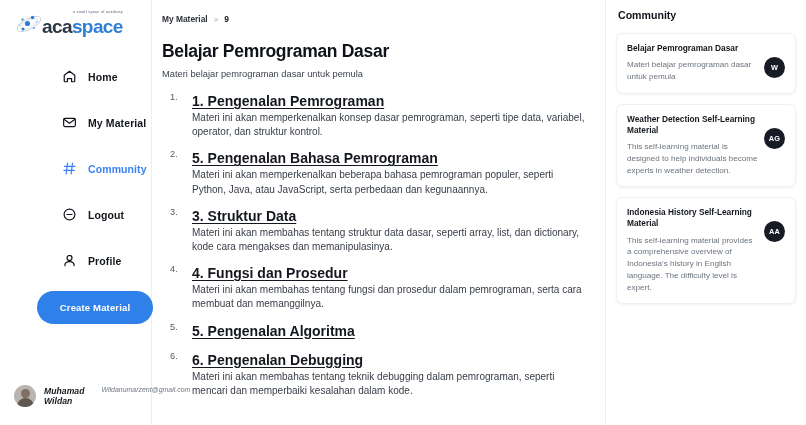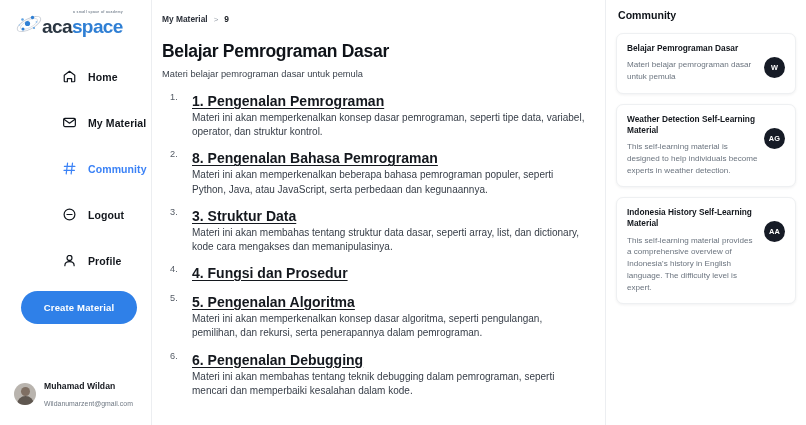--- a/index.html
+++ b/index.html
@@ -94,21 +94,21 @@
   .nav-icon {
     width: 15px;
     height: 15px;
     flex: 0 0 15px;
     display: flex;
     align-items: center;
     justify-content: center;
   }
   .nav-icon svg { display: block; }
 
-  .create-btn-wrap { padding: 14px 0 0 21px; }
+  .create-btn-wrap { padding: 14px 0 0 37px; }
   .create-btn {
     width: 116px;
     height: 33px;
     border-radius: 17px;
     background: #2f80e8;
     color: #ffffff;
     border: none;
     font-family: inherit;
     font-size: 9.5px;
     font-weight: 700;
@@ -144,21 +144,21 @@
     background: #7f6f63;
     left: 6.5px; top: 4px;
   }
   .user-avatar .body {
     position: absolute;
     width: 17px; height: 11px;
     border-radius: 9px 9px 0 0;
     background: #5f5750;
     left: 2.5px; top: 13px;
   }
-  .user-meta { display: flex; flex-direction: column; gap: 9px; }
+  .user-meta { display: flex; flex-direction: row; gap: 17px; font-style: italic; }
   .user-name {
     font-size: 8.6px;
     font-weight: 700;
     color: #15181e;
     letter-spacing: 0.05px;
   }
   .user-email {
     font-size: 6.9px;
     color: #6f7883;
     letter-spacing: 0.03px;
@@ -405,36 +405,36 @@
     <p class="page-subtitle">Materi belajar pemrograman dasar untuk pemula</p>
 
     <ol class="material-list">
 
       <li class="material-item">
         <span class="material-heading">1. Pengenalan Pemrograman</span>
         <div class="material-desc">Materi ini akan memperkenalkan konsep dasar pemrograman, seperti tipe data, variabel, operator, dan struktur kontrol.</div>
       </li>
 
       <li class="material-item">
-        <span class="material-heading">8. Pengenalan Bahasa Pemrograman</span>
+        <span class="material-heading">5. Pengenalan Bahasa Pemrograman</span>
         <div class="material-desc">Materi ini akan memperkenalkan beberapa bahasa pemrograman populer, seperti Python, Java, atau JavaScript, serta perbedaan dan kegunaannya.</div>
       </li>
 
       <li class="material-item">
         <span class="material-heading">3. Struktur Data</span>
         <div class="material-desc">Materi ini akan membahas tentang struktur data dasar, seperti array, list, dan dictionary, kode cara mengakses dan memanipulasinya.</div>
       </li>
 
       <li class="material-item">
         <span class="material-heading">4. Fungsi dan Prosedur</span>
+        <div class="material-desc">Materi ini akan membahas tentang fungsi dan prosedur dalam pemrograman, serta cara membuat dan memanggilnya.</div>
       </li>
 
       <li class="material-item">
         <span class="material-heading">5. Pengenalan Algoritma</span>
-        <div class="material-desc">Materi ini akan memperkenalkan konsep dasar algoritma, seperti pengulangan, pemilihan, dan rekursi, serta penerapannya dalam pemrograman.</div>
       </li>
 
       <li class="material-item">
         <span class="material-heading">6. Pengenalan Debugging</span>
         <div class="material-desc">Materi ini akan membahas tentang teknik debugging dalam pemrograman, seperti mencari dan memperbaiki kesalahan dalam kode.</div>
       </li>
 
     </ol>
   </main>
 

